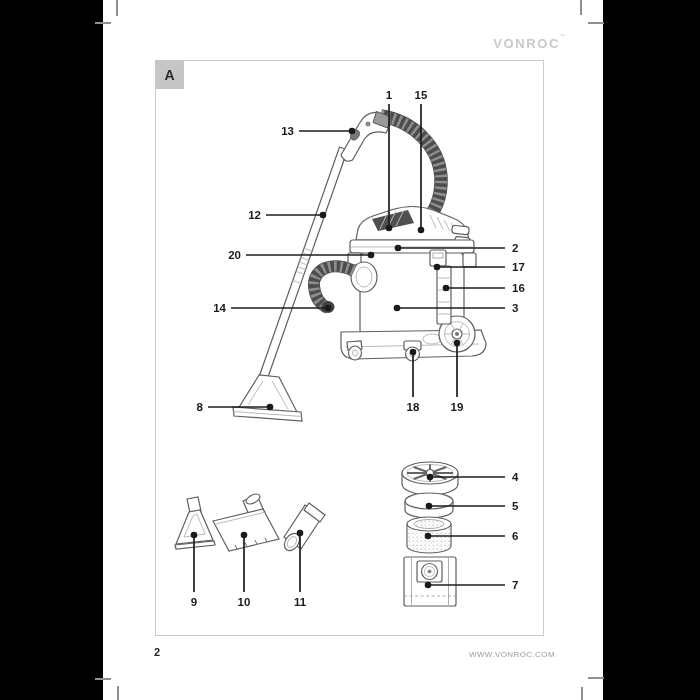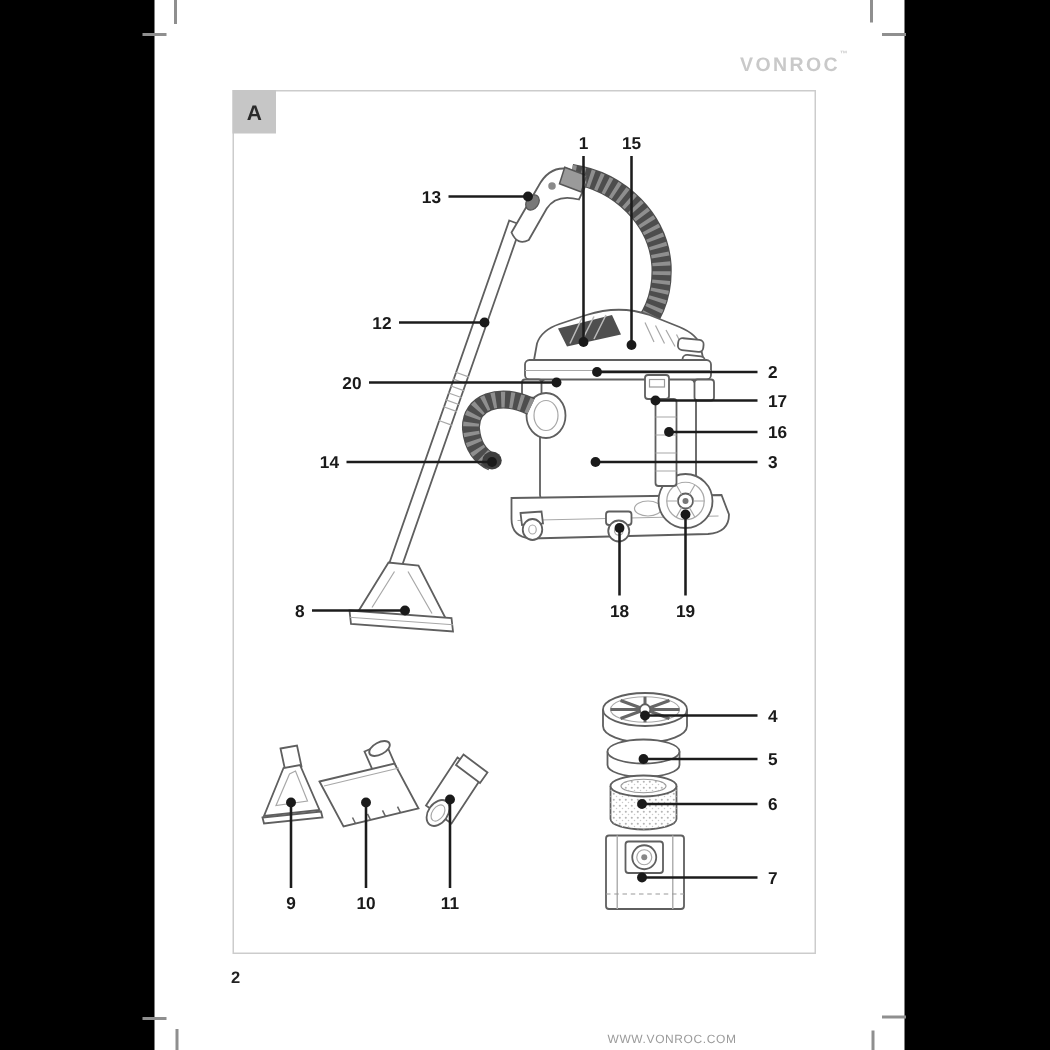--- a/index.html
+++ b/index.html
@@ -11,21 +11,21 @@
   .cropmark{position:absolute;background:#8f8f8f;}
   .brand{position:absolute;left:455px;top:33px;width:110px;text-align:right;
          font-weight:bold;font-size:13px;letter-spacing:1.6px;color:#c9c9c9;}
   .brand sup{font-size:5px;letter-spacing:0;vertical-align:10px;}
   .frame{position:absolute;left:155px;top:60px;width:389px;height:576px;
          border:1px solid #cccccc;box-sizing:border-box;}
   .figure-label{position:absolute;left:155px;top:60px;width:29px;height:29px;
          background:#c6c6c6;color:#2a2a2a;font-weight:bold;font-size:14px;
          display:flex;align-items:center;justify-content:center;}
   .page-num{position:absolute;left:154px;top:646px;font-weight:bold;font-size:11px;color:#222;}
-  .site{position:absolute;left:405px;top:688px;width:150px;
+  .site{position:absolute;left:405px;top:650px;width:150px;text-align:right;
         font-size:8px;color:#9b9b9b;letter-spacing:0.4px;}
   svg.art{position:absolute;left:0;top:0;}
   svg .ln{stroke:#5f5f5f;stroke-width:1.2;fill:#ffffff;}
   svg .thin{stroke:#a8a8a8;stroke-width:0.8;fill:none;}
   svg .callout-line{stroke:#1c1c1c;stroke-width:1.7;fill:none;}
   svg .callout-dot{fill:#1a1a1a;stroke:none;}
   svg text{font-family:"Liberation Sans",sans-serif;font-weight:bold;
            font-size:11.5px;fill:#1a1a1a;}
 </style>
 </head>

